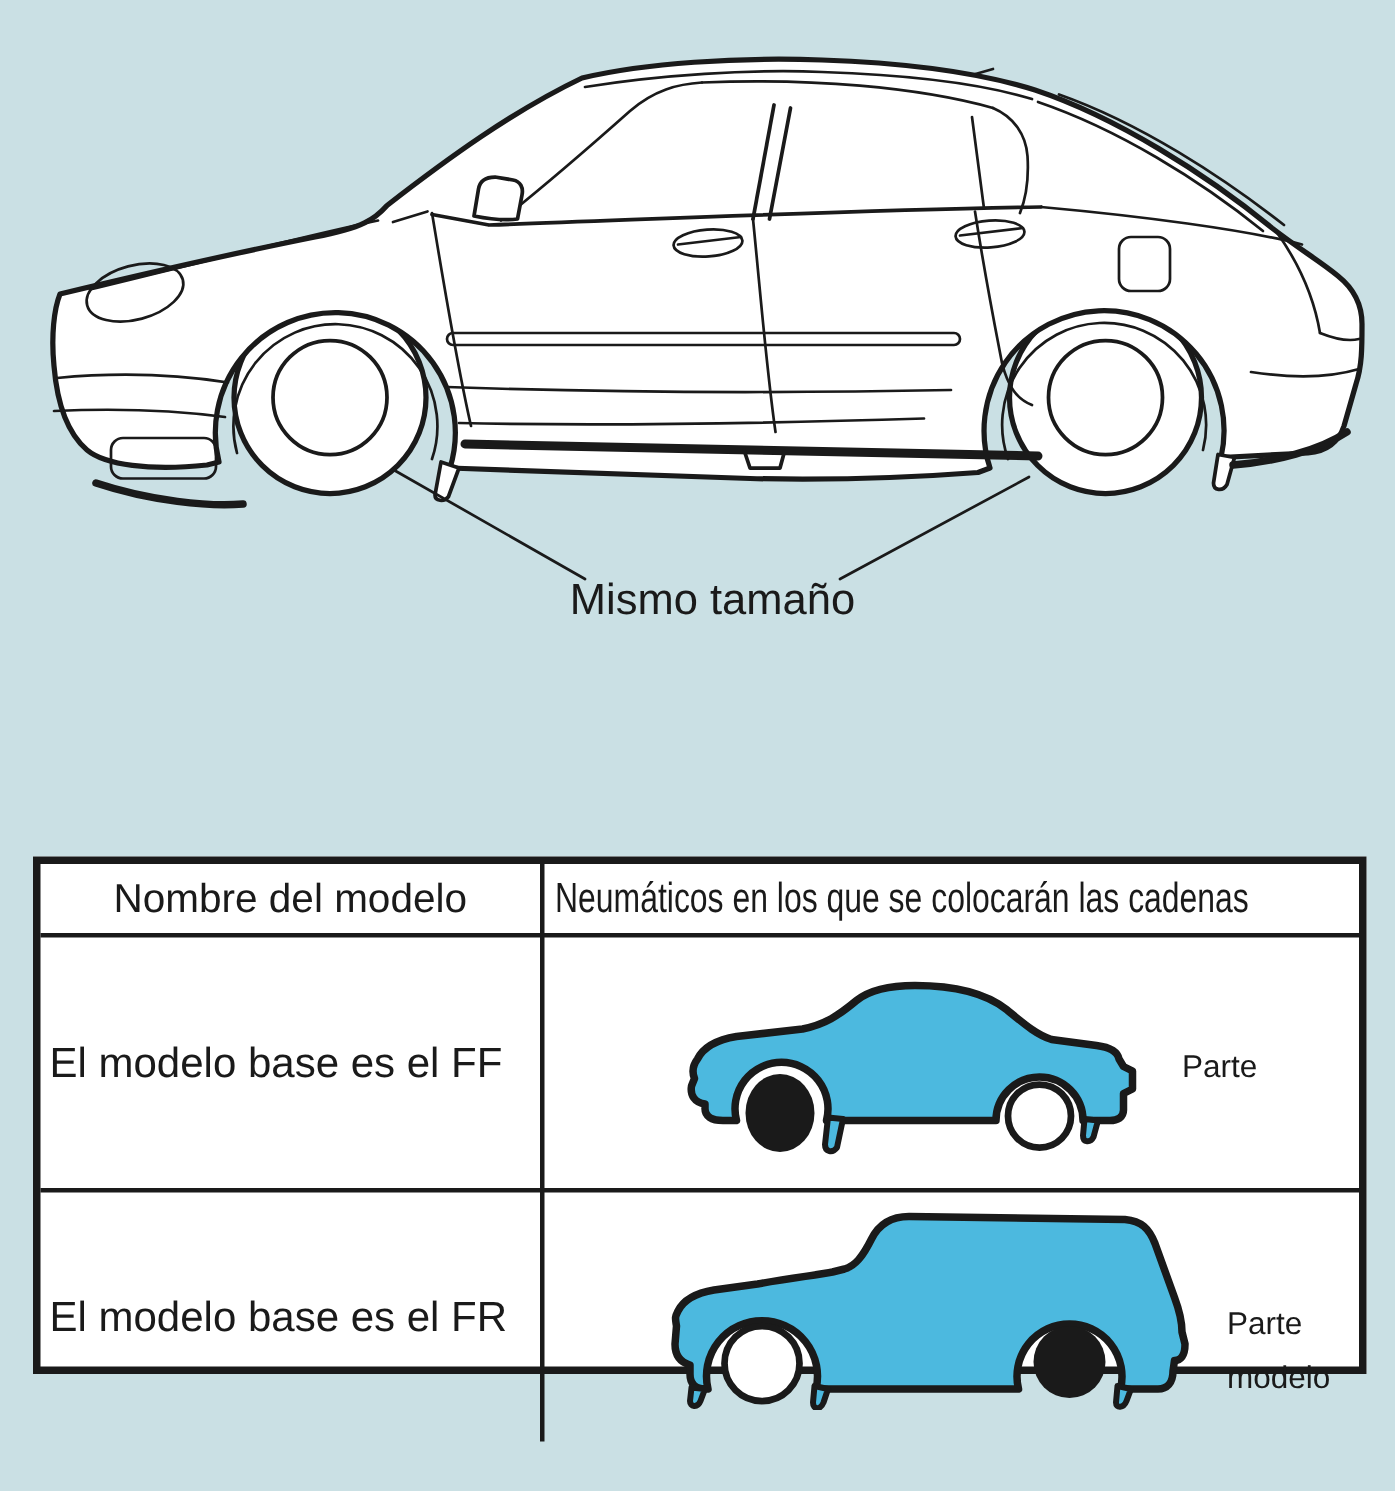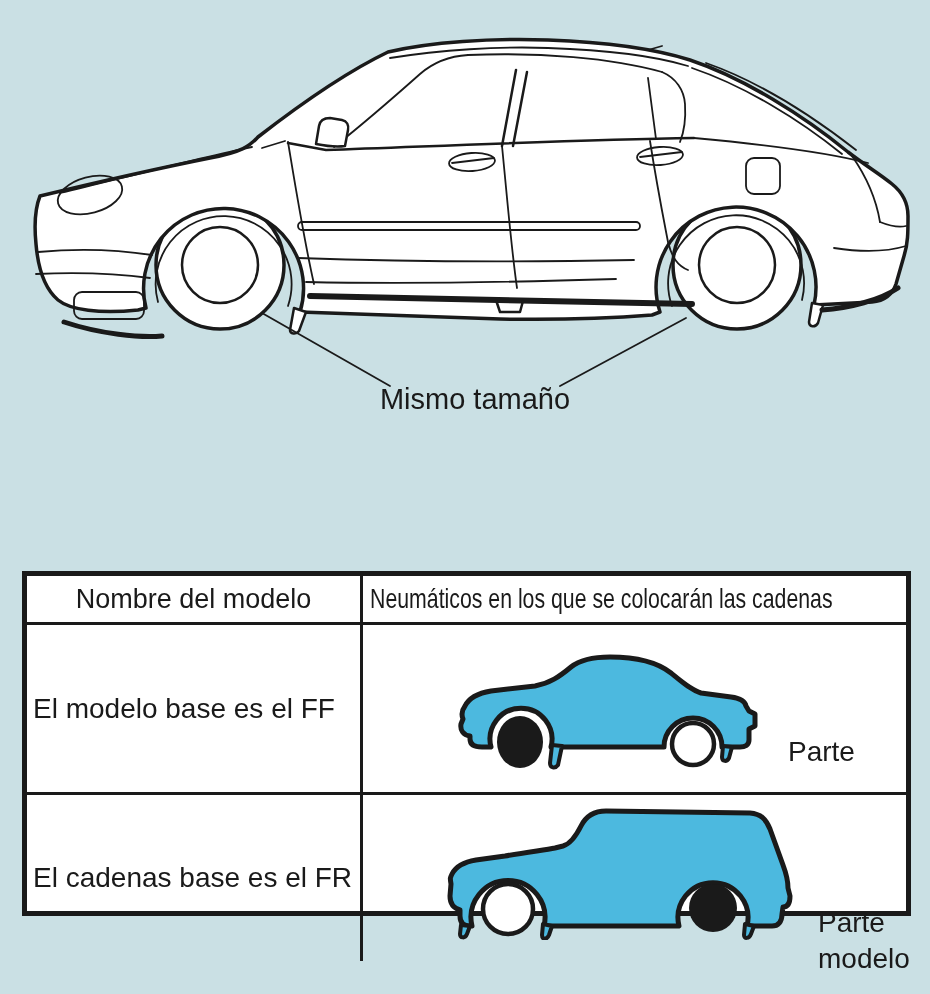--- a/index.html
+++ b/index.html
@@ -35,21 +35,21 @@
   .condensed{display:inline-block; transform:scaleX(0.76); transform-origin:center; white-space:nowrap; font-size:28px;}
   .model-1{left:0; top:49px; width:333px; height:167px; padding-left:6px; box-sizing:border-box; font-size:28px;}
   .model-2{left:0; top:219px; width:333px; height:166px; padding-left:6px; box-sizing:border-box; font-size:28px;}
   .tires-1{position:absolute; left:336px; top:49px; width:543px; height:167px;}
   .tires-2{position:absolute; left:336px; top:219px; width:543px; height:166px;}
   .sil{position:absolute;}
   .sil .sbody{fill:var(--car-blue); stroke:var(--ink); stroke-width:5; stroke-linejoin:round;}
   .sil .flap{fill:var(--car-blue); stroke:var(--ink); stroke-width:4; stroke-linejoin:round;}
   .sil .wheel-plain{fill:#ffffff; stroke:var(--ink); stroke-width:4.5;}
   .sil .wheel-chain{fill:var(--ink); stroke:none;}
-  .pos-label{position:absolute; font-size:28px; line-height:36px; white-space:nowrap;margin-top:40px;}
+  .pos-label{position:absolute; font-size:21px; line-height:36px; white-space:nowrap;}
 </style>
 </head>
 <body>
 
 <div class="page">
 
   <svg class="car-art" width="930" height="462" viewBox="0 0 930 462">
 
     <g>
       <circle class="body" cx="220" cy="265" r="64" stroke-width="4"></circle>
@@ -172,21 +172,21 @@
           <path class="flap" d="M 268,94 L 267,105 C 267,110 272,110 274,106 L 277,95 Z"></path>
           <ellipse class="wheel-chain" cx="65" cy="90" rx="23" ry="26"></ellipse>
           <circle class="wheel-plain" cx="238" cy="92" r="21"></circle>
         </svg>
         <div class="pos-label" style="left:425px; top:69px;">
           <div>Parte</div>
         </div>
       </div>
 
       <div class="cell model-2">
-        <span>El cadenas base es el FR</span>
+        <span>El modelo base es el FR</span>
       </div>
 
       <div class="tires-2">
         <svg class="sil" style="left:82px; top:10px;" width="350" height="135" viewBox="0 0 350 135">
           <path class="sbody" d="
             M 7,69 C 11,61 19,57 31,55 L 60,51
             C 82,47 100,45 110,43 L 118,41
             C 125,39 130,33 136,21 C 141,11 149,6 161,6
             L 305,8 C 316,9 321,14 325,24
             L 338,60 C 341,68 343,75 343,83

